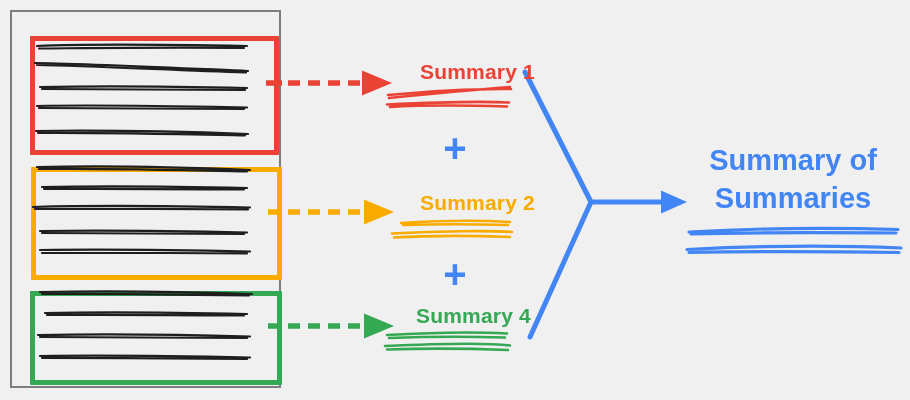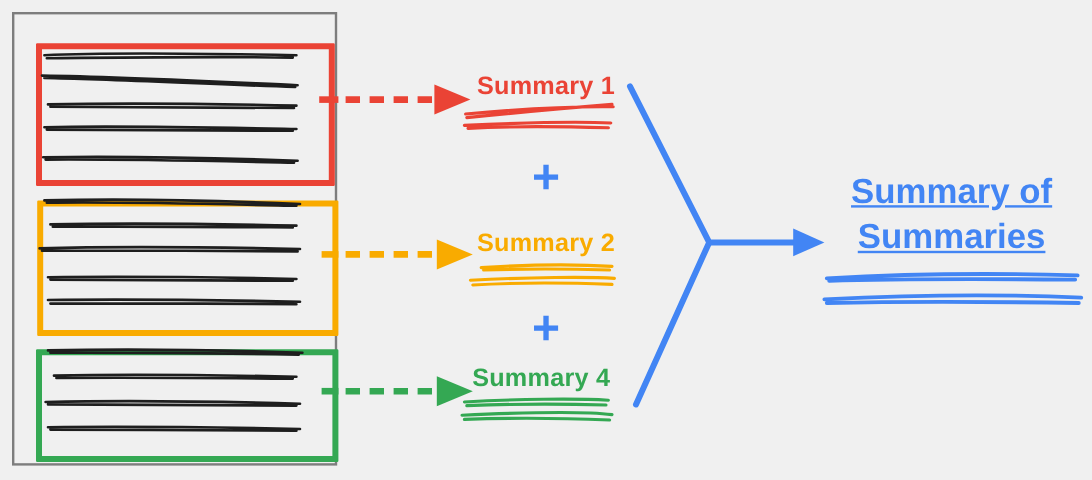--- a/index.html
+++ b/index.html
@@ -32,32 +32,32 @@
   .dash-green{stroke:var(--green);}
   .dash{stroke-width:5.5; fill:none; stroke-dasharray:12 8;}
   .stub{stroke-width:5.5; fill:none;}
   .head-red{fill:var(--red);}
   .head-orange{fill:var(--orange);}
   .head-green{fill:var(--green);}
   .merge-line{stroke:var(--blue); stroke-width:5; fill:none; stroke-linecap:round; stroke-linejoin:round;}
   .head-blue{fill:var(--blue);}
 
   
-  .summary-label{position:absolute; width:160px; text-align:center;
+  .summary-label{position:absolute; width:160px; text-align:right;
     font-size:21px; font-weight:700; letter-spacing:.2px;}
   .label-1{left:375px; top:60px; color:var(--red);}
   .label-2{left:375px; top:191px; color:var(--orange);}
   .label-3{left:371px; top:304px; color:var(--green);}
   .plus{position:absolute; left:430px; width:50px; height:44px; display:flex;
     align-items:center; justify-content:center; color:var(--blue);
     font-size:40px; font-weight:700;}
   .plus-1{top:126px;}
   .plus-2{top:252px;}
   .final-label{position:absolute; left:683px; top:141px; width:220px; text-align:center;
-    color:var(--blue); font-size:29px; font-weight:700; line-height:38px;text-decoration:underline;}
+    color:var(--blue); font-size:29px; font-weight:700; line-height:38px;}
 </style>
 </head>
 <body>
 
 <div class="canvas">
 
   <div class="document-box">
     <div class="chunk chunk-red"></div>
     <div class="chunk chunk-orange"></div>
     <div class="chunk chunk-green"></div>

